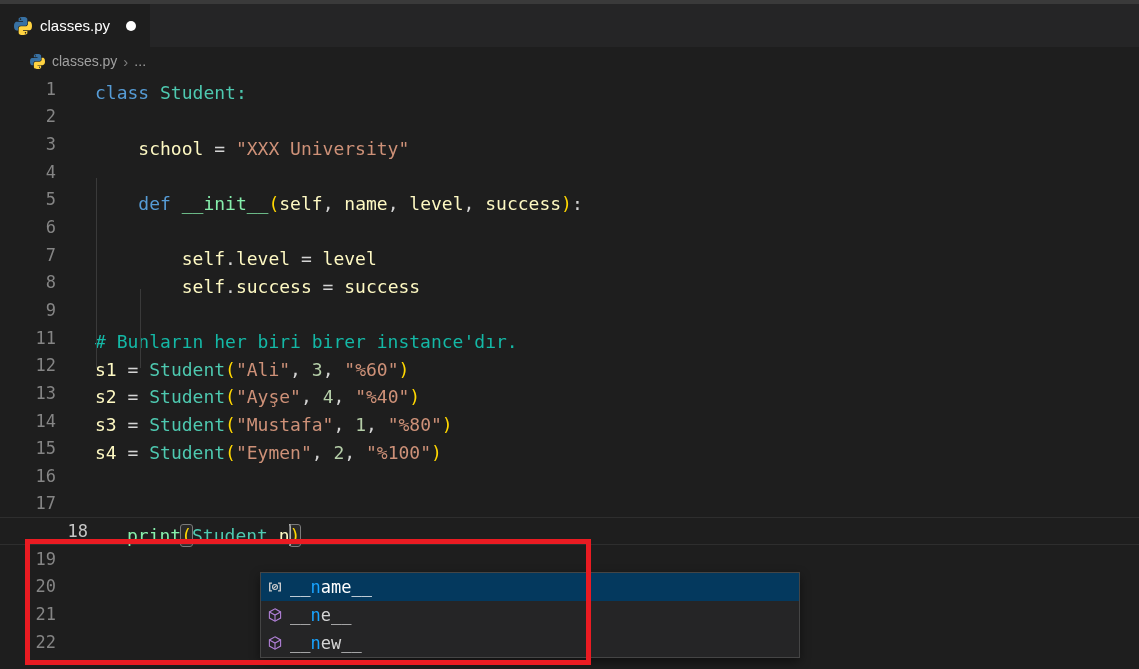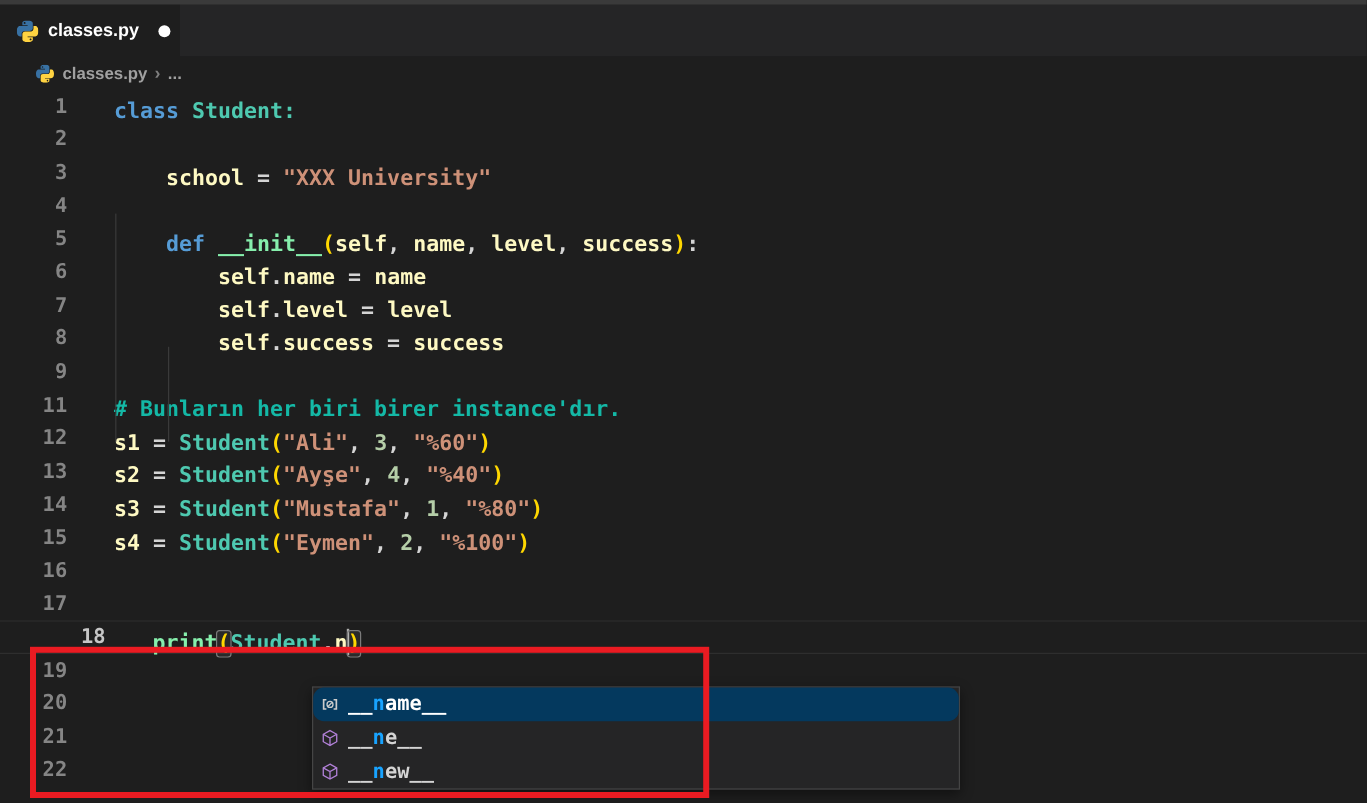--- a/index.html
+++ b/index.html
@@ -1,18 +1,18 @@
 <!DOCTYPE html>
 <html><head>
 <meta charset="utf-8">
 <style>
   * { margin:0; padding:0; box-sizing:border-box; }
   html,body { width:1139px; height:669px; overflow:hidden; background:#1e1e1e; }
   #app { position:relative; width:1139px; height:669px; background:#1e1e1e;
-         font-family:"DejaVu Sans Mono", monospace;font-weight:bold; }
+         font-family:"DejaVu Sans Mono", monospace; }
 
   
   #top-edge { position:absolute; left:0; top:0; width:100%; height:4px; background:#3a3a3a; }
   #tabbar { position:absolute; left:0; top:4px; width:100%; height:43px; background:#252526; }
   .tab { position:absolute; left:0; top:0; width:150px; height:43px; background:#1e1e1e;
          display:flex; align-items:center; padding-left:14px; }
   .tab-label { color:#ffffff; font-size:15px; font-family:"Liberation Sans", sans-serif; margin-left:8px; }
   .dirty-dot { width:10px; height:10px; border-radius:50%; background:#ffffff; margin-left:16px; }
 
   #breadcrumb { position:absolute; left:0; top:47px; width:100%; height:28px; background:#1e1e1e;
@@ -41,21 +41,21 @@
   .bracket-match { outline:1px solid #7b7b7b; outline-offset:0; background:rgba(255,255,255,.05); border-radius:2px; }
   .cursor { display:inline-block; width:2px; height:22px; margin:0 -1px; background:#aeafad; vertical-align:-4px; }
 
   .indent-guide { position:absolute; width:1px; background:#3a3a3a; }
   #guide-1 { left:96px; top:103px; height:190px; }
   #guide-2 { left:140px; top:214px; height:79px; }
 
   
   #suggest { position:absolute; left:260px; top:572px; width:540px; background:#252526;
              border:1px solid #454545; z-index:50; box-shadow:0 4px 10px rgba(0,0,0,.45); }
-  .suggest-row { height:28px; display:flex; align-items:center; padding-left:4px; font-size:17px; color:#d4d4d4;border-radius:9px; }
+  .suggest-row { height:28px; display:flex; align-items:center; padding-left:4px; font-size:17px; color:#d4d4d4; }
   .suggest-row.selected { background:#04395e; color:#ffffff; }
   .sicon { width:20px; height:16px; flex:none; display:inline-flex; align-items:center; justify-content:center; margin-right:5px; }
   .slabel { white-space:pre; }
   .match { color:#18a3ff; }
 
   
   #red-box { position:absolute; left:25px; top:539px; width:566px; height:126px;
              border:5px solid #ea1b22; z-index:100; pointer-events:none; }
 </style>
 </head>
@@ -92,21 +92,21 @@
 
   <div id="editor">
     <div class="indent-guide" id="guide-1"></div>
     <div class="indent-guide" id="guide-2"></div>
     <div id="lines">
         <div class="line"><span class="num">1</span><span class="code"><span class="tok-kw">class</span><span class="tok-pl"> </span><span class="tok-cls">Student:</span></span></div>
         <div class="line"><span class="num">2</span><span class="code"></span></div>
         <div class="line"><span class="num">3</span><span class="code"><span class="tok-pl">    </span><span class="tok-var">school</span><span class="tok-pl"> = </span><span class="tok-str">"XXX University"</span></span></div>
         <div class="line"><span class="num">4</span><span class="code"></span></div>
         <div class="line"><span class="num">5</span><span class="code"><span class="tok-pl">    </span><span class="tok-kw">def</span><span class="tok-pl"> </span><span class="tok-fn">__init__</span><span class="tok-br">(</span><span class="tok-var">self</span><span class="tok-pl">, </span><span class="tok-var">name</span><span class="tok-pl">, </span><span class="tok-var">level</span><span class="tok-pl">, </span><span class="tok-var">success</span><span class="tok-br">)</span><span class="tok-pl">:</span></span></div>
-        <div class="line"><span class="num">6</span><span class="code"><span class="tok-pl">        </span><span class="tok-var">self</span><span class="tok-pl">.</span><span class="tok-var">name</span><span class="tok-pl"> = </span><span class="tok-var">name</span></span></div>
+        <div class="line"><span class="num">6</span></div>
         <div class="line"><span class="num">7</span><span class="code"><span class="tok-pl">        </span><span class="tok-var">self</span><span class="tok-pl">.</span><span class="tok-var">level</span><span class="tok-pl"> = </span><span class="tok-var">level</span></span></div>
         <div class="line"><span class="num">8</span><span class="code"><span class="tok-pl">        </span><span class="tok-var">self</span><span class="tok-pl">.</span><span class="tok-var">success</span><span class="tok-pl"> = </span><span class="tok-var">success</span></span></div>
         <div class="line"><span class="num">9</span><span class="code"></span></div>
         <div class="line"><span class="num">11</span><span class="code"><span class="tok-com"># Bunların her biri birer instance'dır.</span></span></div>
         <div class="line"><span class="num">12</span><span class="code"><span class="tok-var">s1</span><span class="tok-pl"> = </span><span class="tok-cls">Student</span><span class="tok-br">(</span><span class="tok-str">"Ali"</span><span class="tok-pl">, </span><span class="tok-num">3</span><span class="tok-pl">, </span><span class="tok-str">"%60"</span><span class="tok-br">)</span></span></div>
         <div class="line"><span class="num">13</span><span class="code"><span class="tok-var">s2</span><span class="tok-pl"> = </span><span class="tok-cls">Student</span><span class="tok-br">(</span><span class="tok-str">"Ayşe"</span><span class="tok-pl">, </span><span class="tok-num">4</span><span class="tok-pl">, </span><span class="tok-str">"%40"</span><span class="tok-br">)</span></span></div>
         <div class="line"><span class="num">14</span><span class="code"><span class="tok-var">s3</span><span class="tok-pl"> = </span><span class="tok-cls">Student</span><span class="tok-br">(</span><span class="tok-str">"Mustafa"</span><span class="tok-pl">, </span><span class="tok-num">1</span><span class="tok-pl">, </span><span class="tok-str">"%80"</span><span class="tok-br">)</span></span></div>
         <div class="line"><span class="num">15</span><span class="code"><span class="tok-var">s4</span><span class="tok-pl"> = </span><span class="tok-cls">Student</span><span class="tok-br">(</span><span class="tok-str">"Eymen"</span><span class="tok-pl">, </span><span class="tok-num">2</span><span class="tok-pl">, </span><span class="tok-str">"%100"</span><span class="tok-br">)</span></span></div>
         <div class="line"><span class="num">16</span><span class="code"></span></div>
         <div class="line"><span class="num">17</span><span class="code"></span></div>

